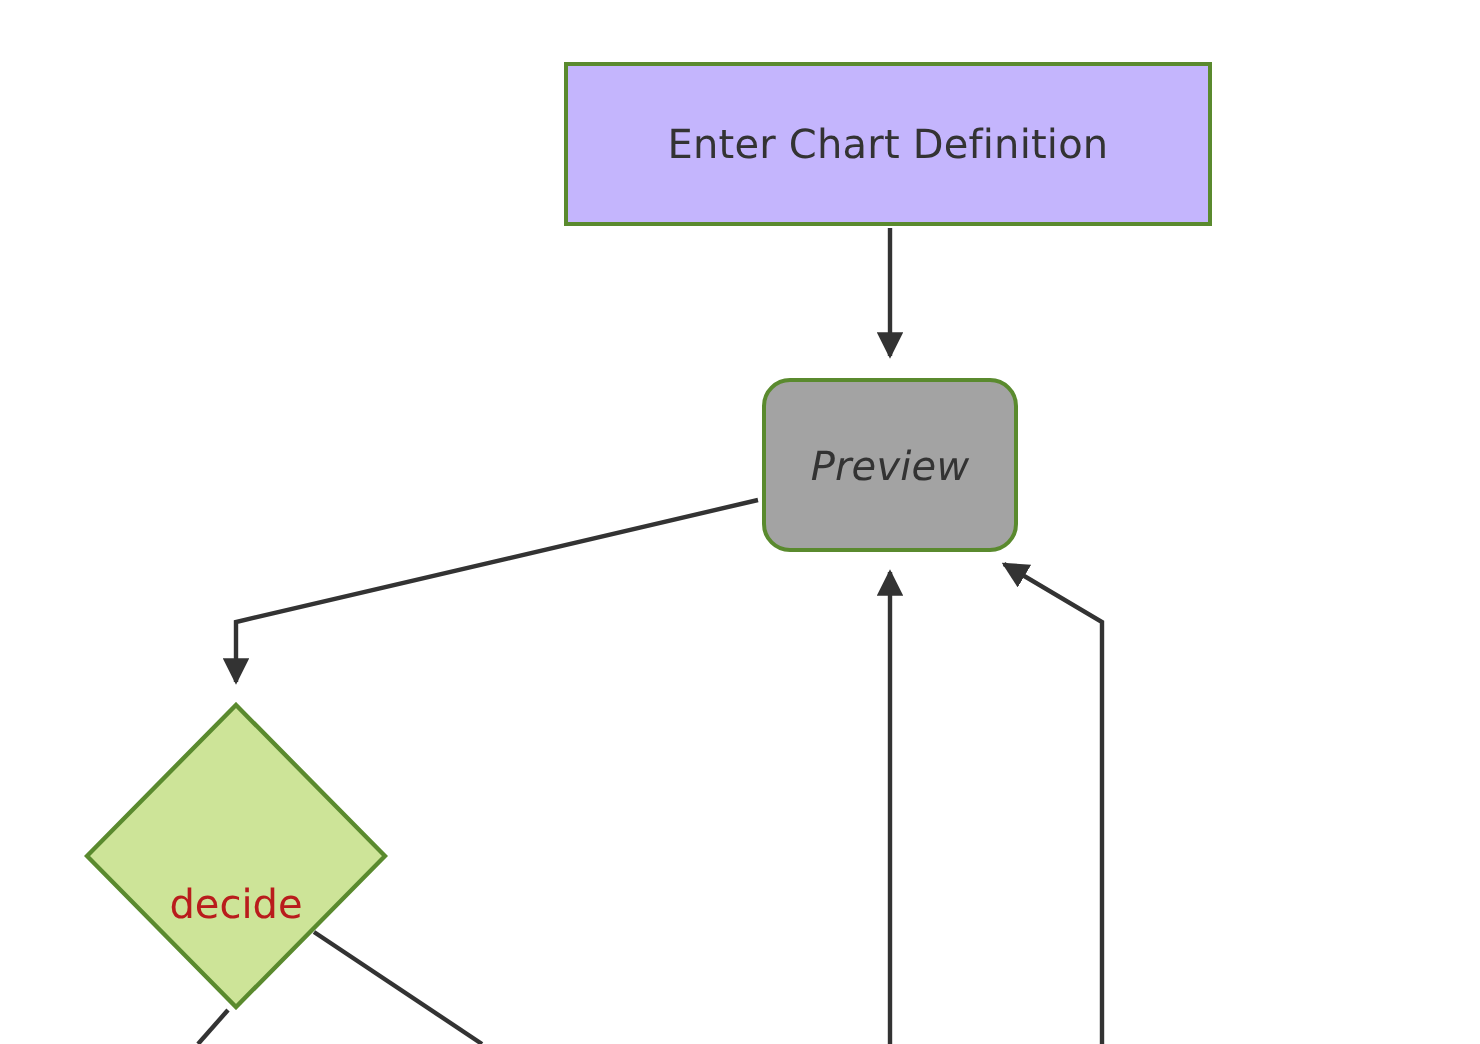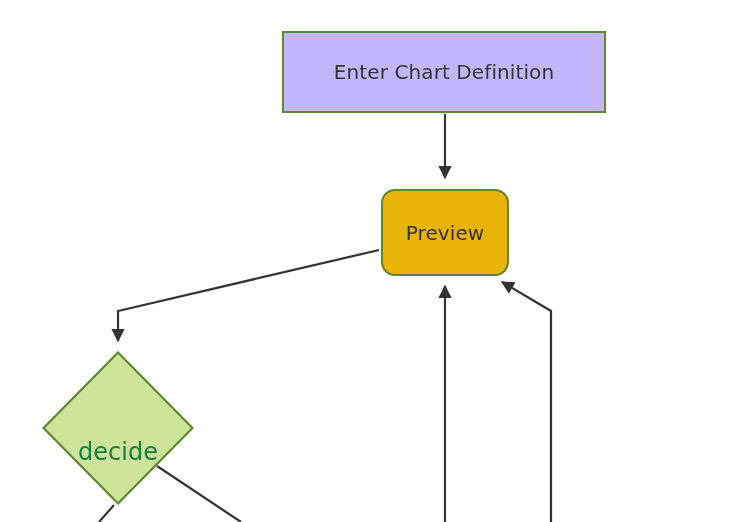--- a/index.html
+++ b/index.html
@@ -34,40 +34,41 @@
     font-size: 20px;
     line-height: 1;
     letter-spacing: 0.1px;
     white-space: nowrap;
   }
   .node-rect {
     background: #c4b5fd;
     border: 2px solid #5a8a2e;
   }
   .node-rounded {
-    background: #eab308;
+    background: #a3a3a3;
     border: 2px solid #5a8a2e;
     border-radius: 14px;
+    font-style: italic;
   }
   .node-diamond-wrap {
     position: absolute;
     display: flex;
     align-items: center;
     justify-content: center;
     pointer-events: none;
   }
   .node-diamond-wrap svg {
     position: absolute;
     left: 0;
     top: 0;
   }
   .diamond-label {
     position: relative;
-    color: #15803d;
-    font-size: 24px;
+    color: #b91c1c;
+    font-size: 20px;
     line-height: 1;
     white-space: nowrap;
     margin-top: 47px;
   }
 
   
   #node-enter-chart-definition {
     left: 282px;
     top: 31px;
     width: 324px;

